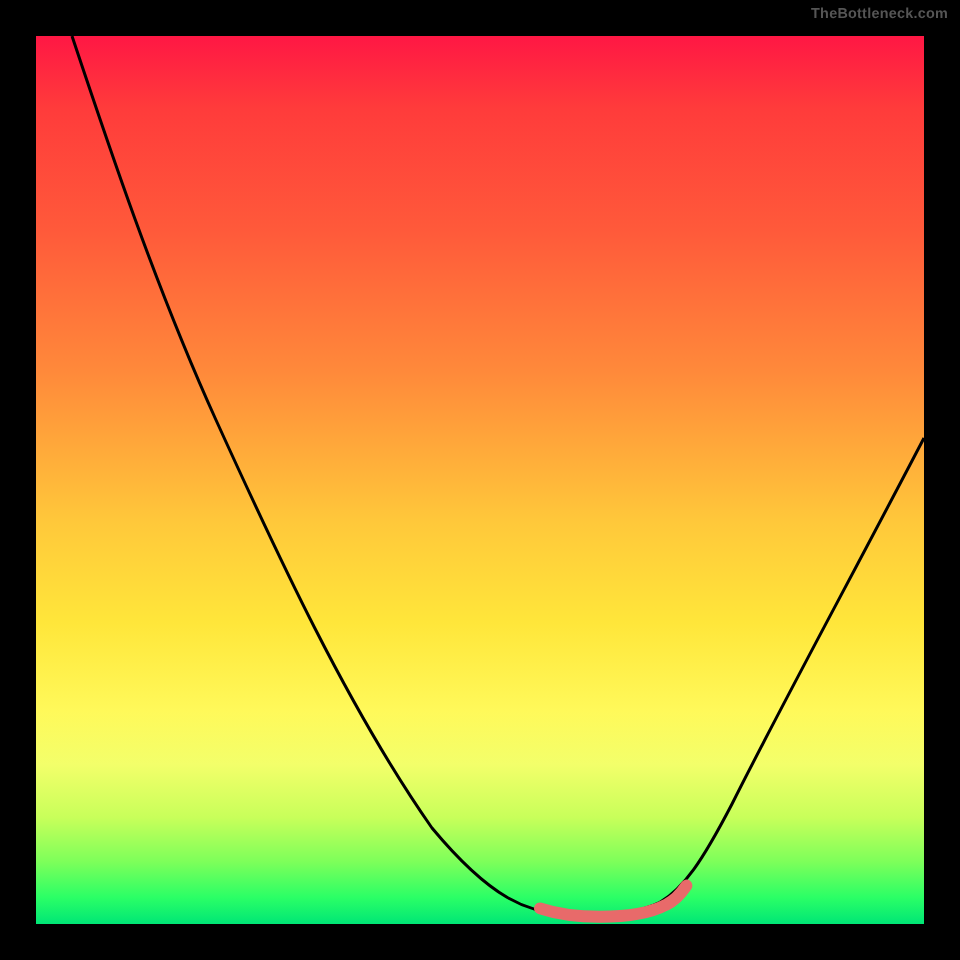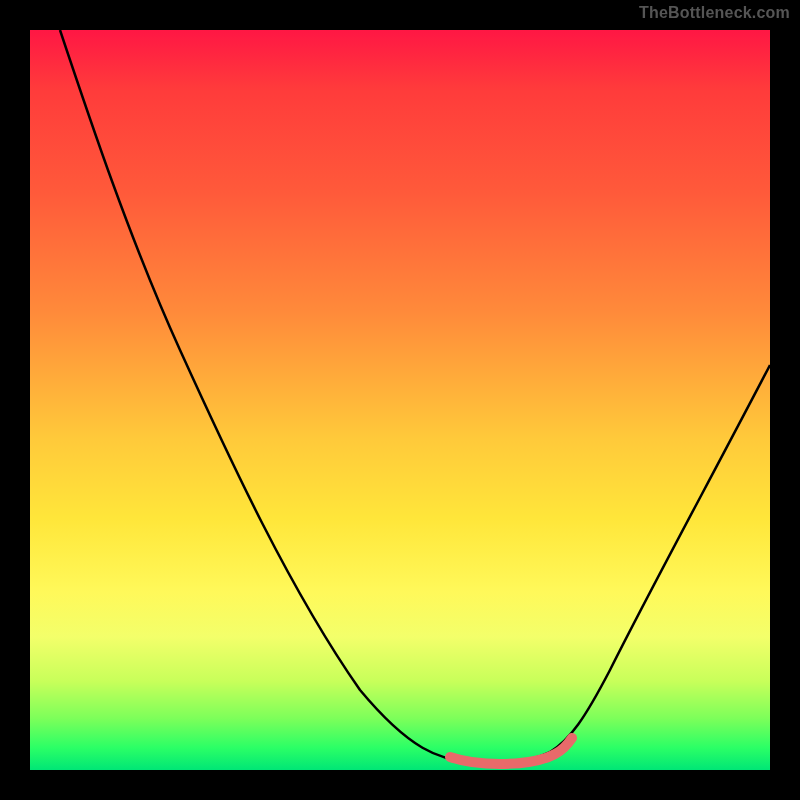--- a/index.html
+++ b/index.html
@@ -15,21 +15,21 @@
     position: relative;
     width: 800px;
     height: 800px;
     background: #000;
   }
   .watermark {
     position: absolute;
     top: 4px;
     right: 10px;
     color: #555;
-    font-size: 16px;
+    font-size: 12px;
     font-weight: 600;
     letter-spacing: 0.2px;
     z-index: 10;
   }
   .plot {
     position: absolute;
     left: 30px;
     top: 30px;
     width: 740px;
     height: 740px;

